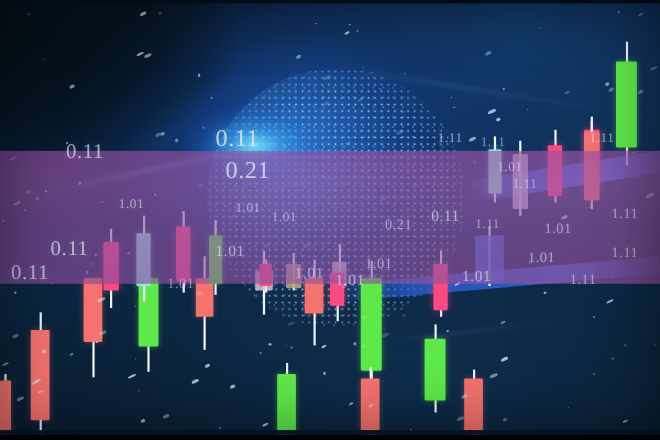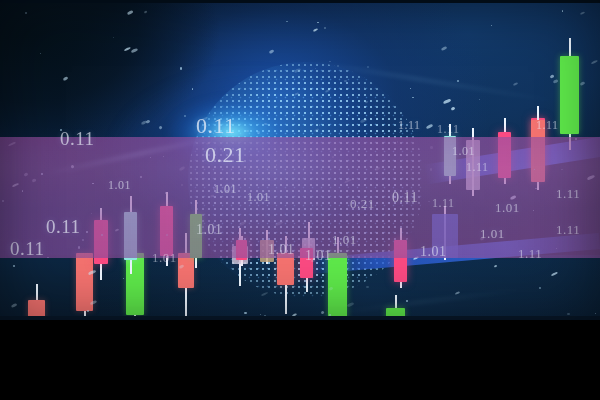--- a/index.html
+++ b/index.html
@@ -1,20 +1,20 @@
 <!DOCTYPE html>
 <html><head>
 <meta charset="utf-8">
 <style>
   html,body{margin:0;padding:0;background:#000;}
   body{font-family:"Liberation Sans","DejaVu Sans",sans-serif;}
 
   #banner{
     position:relative;
-    width:600px;height:320px;
+    width:600px;height:395px;
     overflow:hidden;
     background:#0a1f33;
   }
 
   
   .bg-base{
     position:absolute;inset:0;
     background:
       radial-gradient(ellipse 300px 220px at 46% 30%, #1b4fa8 0%, rgba(20,58,120,.55) 40%, rgba(10,32,60,0) 72%),
       radial-gradient(ellipse 420px 300px at 78% 10%, #123a6b 0%, rgba(12,42,80,0) 65%),

